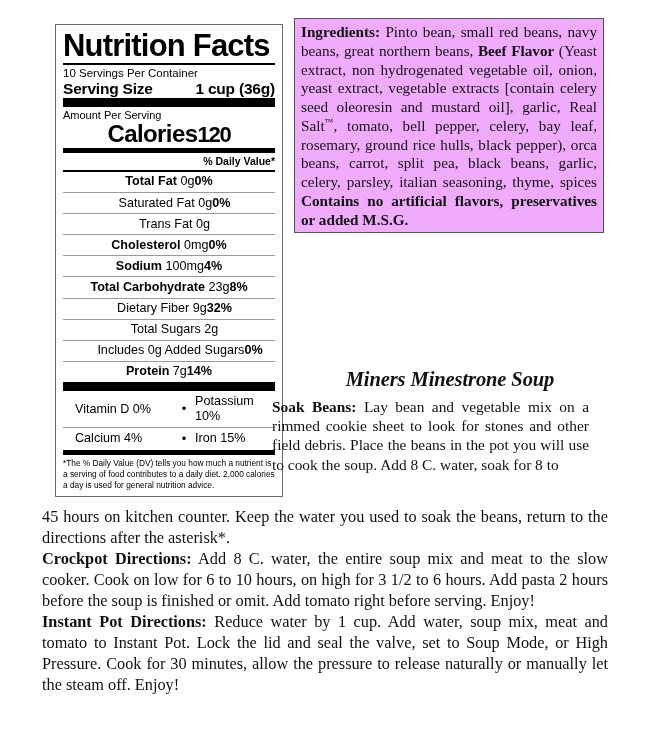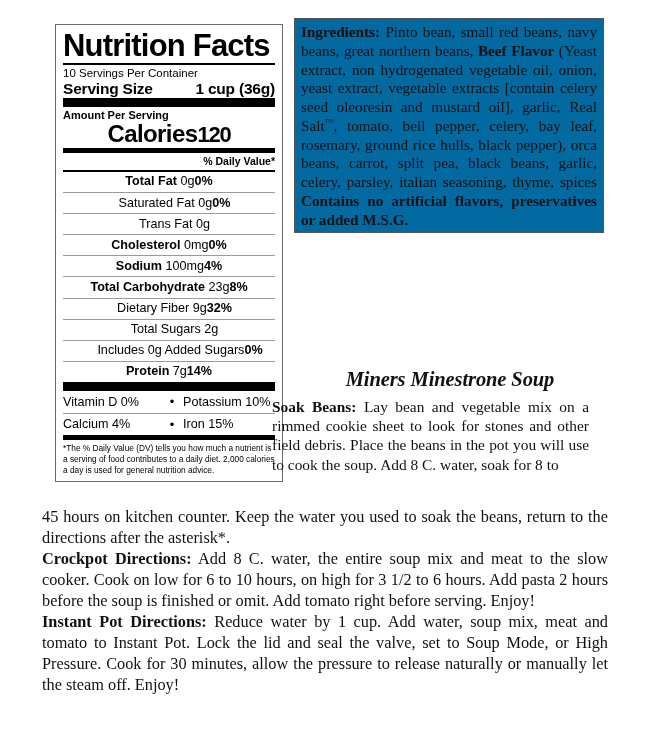--- a/index.html
+++ b/index.html
@@ -52,21 +52,21 @@
     font-size: 15.5px;
     font-weight: bold;
     display: flex;
     justify-content: space-between;
     line-height: 1.12;
     padding-bottom: 1px;
     letter-spacing: -0.2px;
   }
   .nf-amount {
     font-size: 11px;
-    font-weight: bold;
+    font-weight: normal;
     line-height: 1.3;
     padding-top: 1px;
   }
   .nf-calories-row {
     display: flex;
     align-items: flex-end;
     justify-content: center;
     line-height: 0.98;
     padding-bottom: 2px;
   }
@@ -99,41 +99,42 @@
   .nf-row .dv { font-weight: bold; white-space: nowrap; }
   .indent1 { padding-left: 11px; }
   .indent2 { padding-left: 22px; }
   .ital { }
 
   .nf-vit-row {
     display: flex;
     font-size: 12.6px;
     line-height: 1.2;
     padding: 3px 0 3px 0;
-    align-items: flex-end;
+    align-items: center;
+    margin-left: 12px;
   }
   .nf-vit-row .c1 { width: 98px; }
   .nf-vit-row .dot { width: 22px; text-align: center; font-size: 13px; }
   .nf-vit-row .c2 { flex: 1; }
   .nf-footnote {
     font-size: 8.3px;
     line-height: 1.33;
     padding: 3px 0 1px 0;
     text-align: left;
   }
 
   
   #ingredients-box {
     position: absolute;
     left: 294px;
     top: 18px;
     width: 310px;
     box-sizing: border-box;
     border: 1.5px solid #555;
-    background: #0369a1;
+    background: #f0abfc;
     padding: 4px 6px 3px 6px;
   }
   #ingredients-text {
     font-family: "Liberation Serif", serif;
     font-size: 15.2px;
     line-height: 1.235;
     text-align: justify;
     text-justify: inter-word;
     margin: 0;
     hyphens: none;

